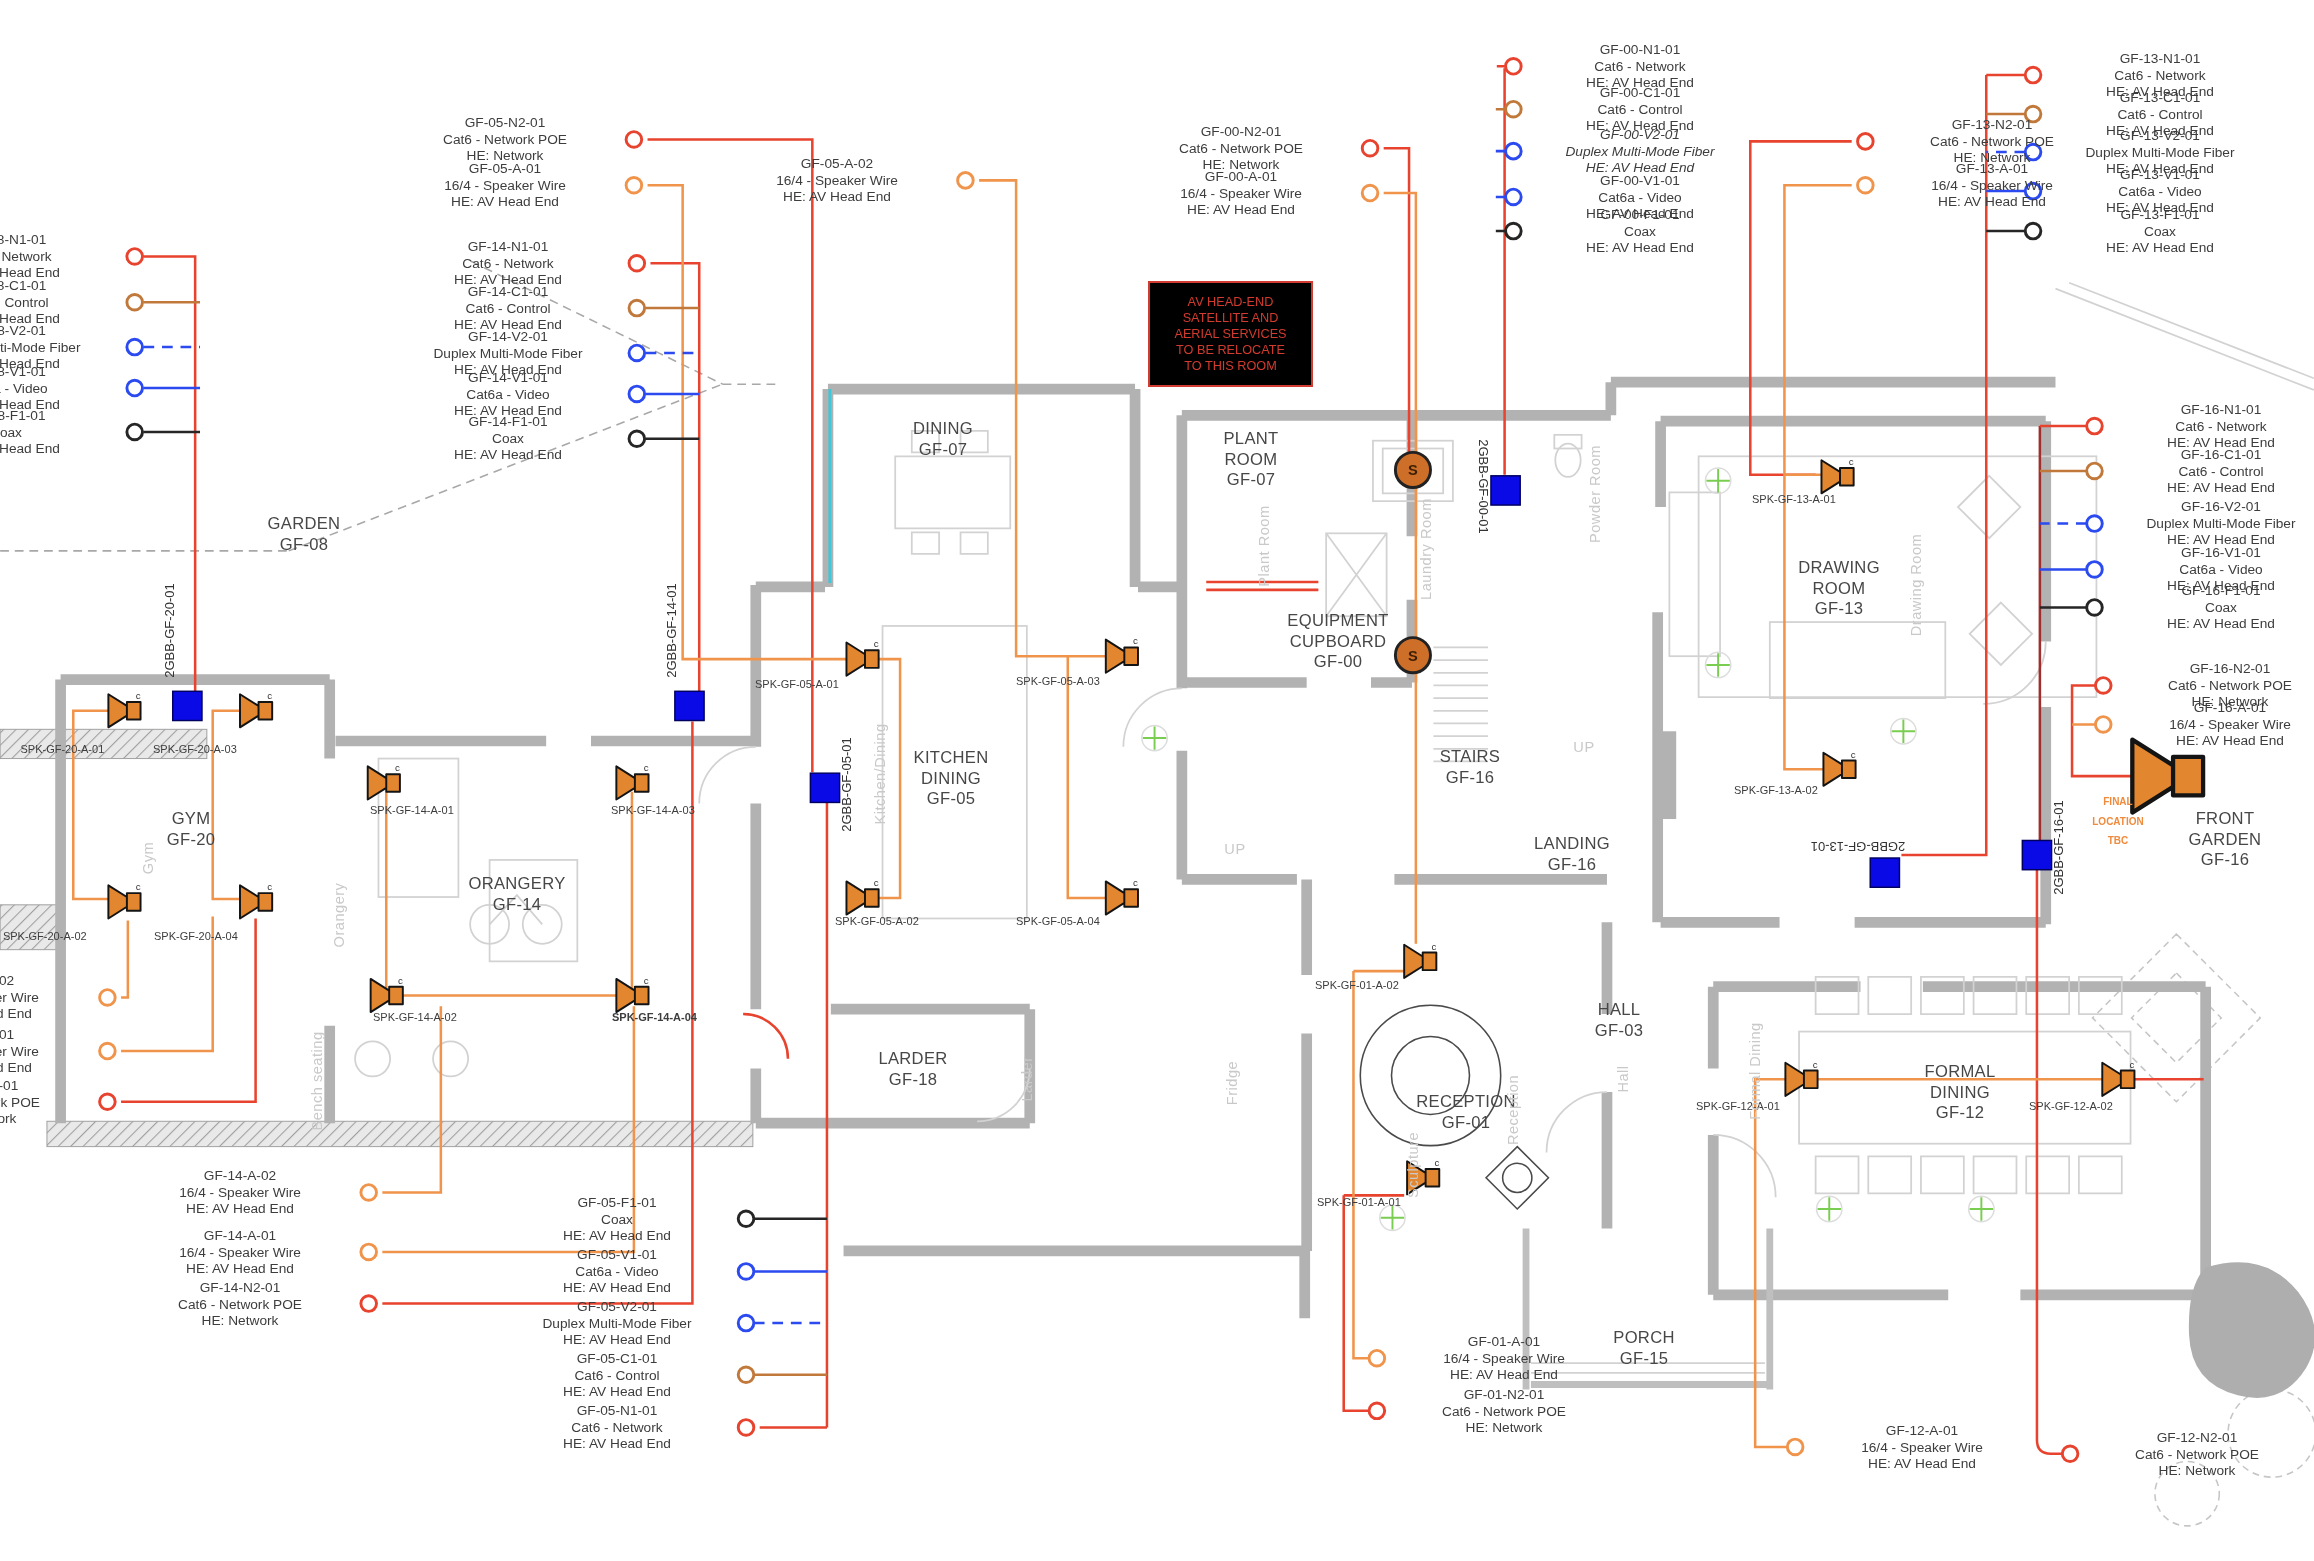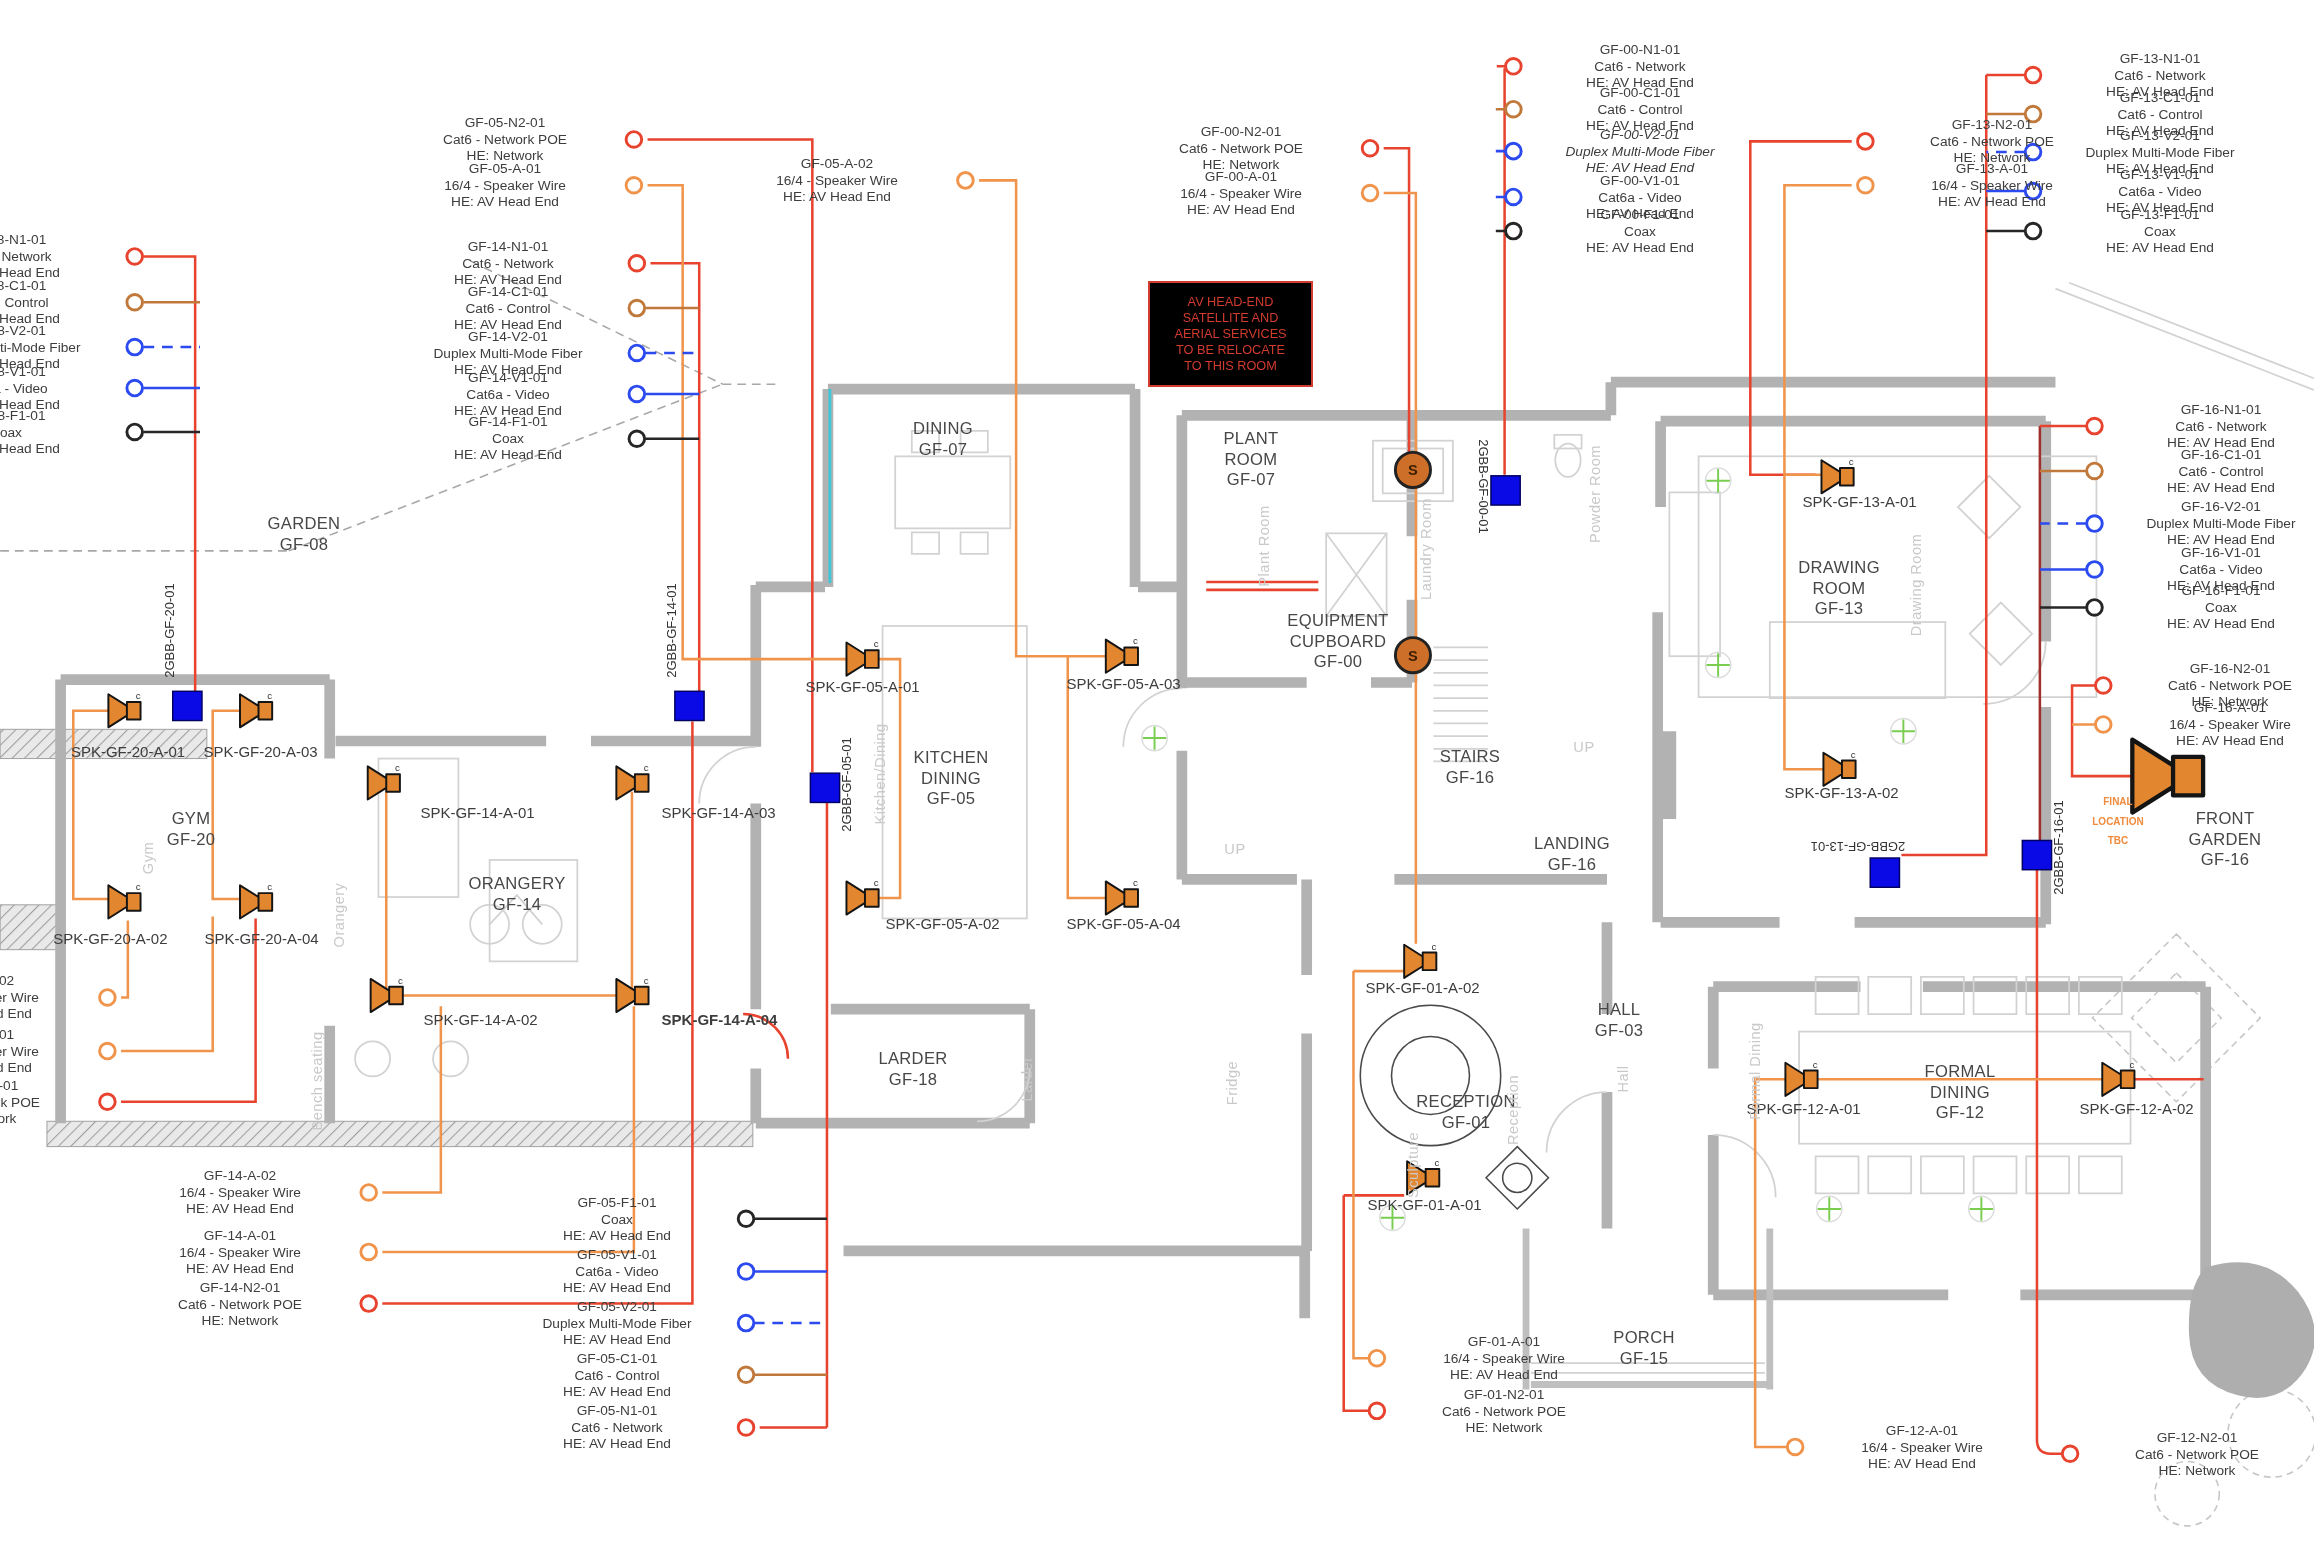--- a/index.html
+++ b/index.html
@@ -18,22 +18,22 @@
   .w-orange{stroke:var(--orange);stroke-width:2.6;fill:none;}
   .w-control{stroke:var(--control);stroke-width:2.6;fill:none;}
   .w-blue{stroke:var(--blue);stroke-width:2.6;fill:none;}
   .w-blued{stroke:var(--blue);stroke-width:2.6;fill:none;stroke-dasharray:11 8;}
   .w-black{stroke:var(--black);stroke-width:2.6;fill:none;}
   .w-cyan{stroke:#3fc6d9;stroke-width:3;fill:none;}
   .callout{position:absolute;width:226px;text-align:center;
            font-size:13.7px;line-height:16.6px;color:#3d3d3d;}
   .room-label{position:absolute;width:234px;text-align:center;
               font-size:16.6px;line-height:20.5px;color:#474747;letter-spacing:0.3px;}
-  .spk-label{position:absolute;width:215px;text-align:center;
-             font-size:15px;color:#3d3d3d;}
+  .spk-label{position:absolute;width:215px;
+             font-size:11px;color:#3d3d3d;}
   .dev-label{position:absolute;width:146px;text-align:center;
              font-size:13px;color:#333;}
   .faded{position:absolute;width:146px;text-align:center;
          font-size:14.6px;color:#c9c9c9;letter-spacing:0.5px;}
   .note-box{position:absolute;border:2px solid #d23b2f;background:#000000;color:#d23b2f;
             font-size:12.7px;line-height:16px;text-align:center;
             display:flex;flex-direction:column;justify-content:center;}
   .final-loc{position:absolute;width:166px;text-align:center;font-weight:bold;
              font-size:10px;line-height:19.5px;color:#ef8b3d;}
 </style>

